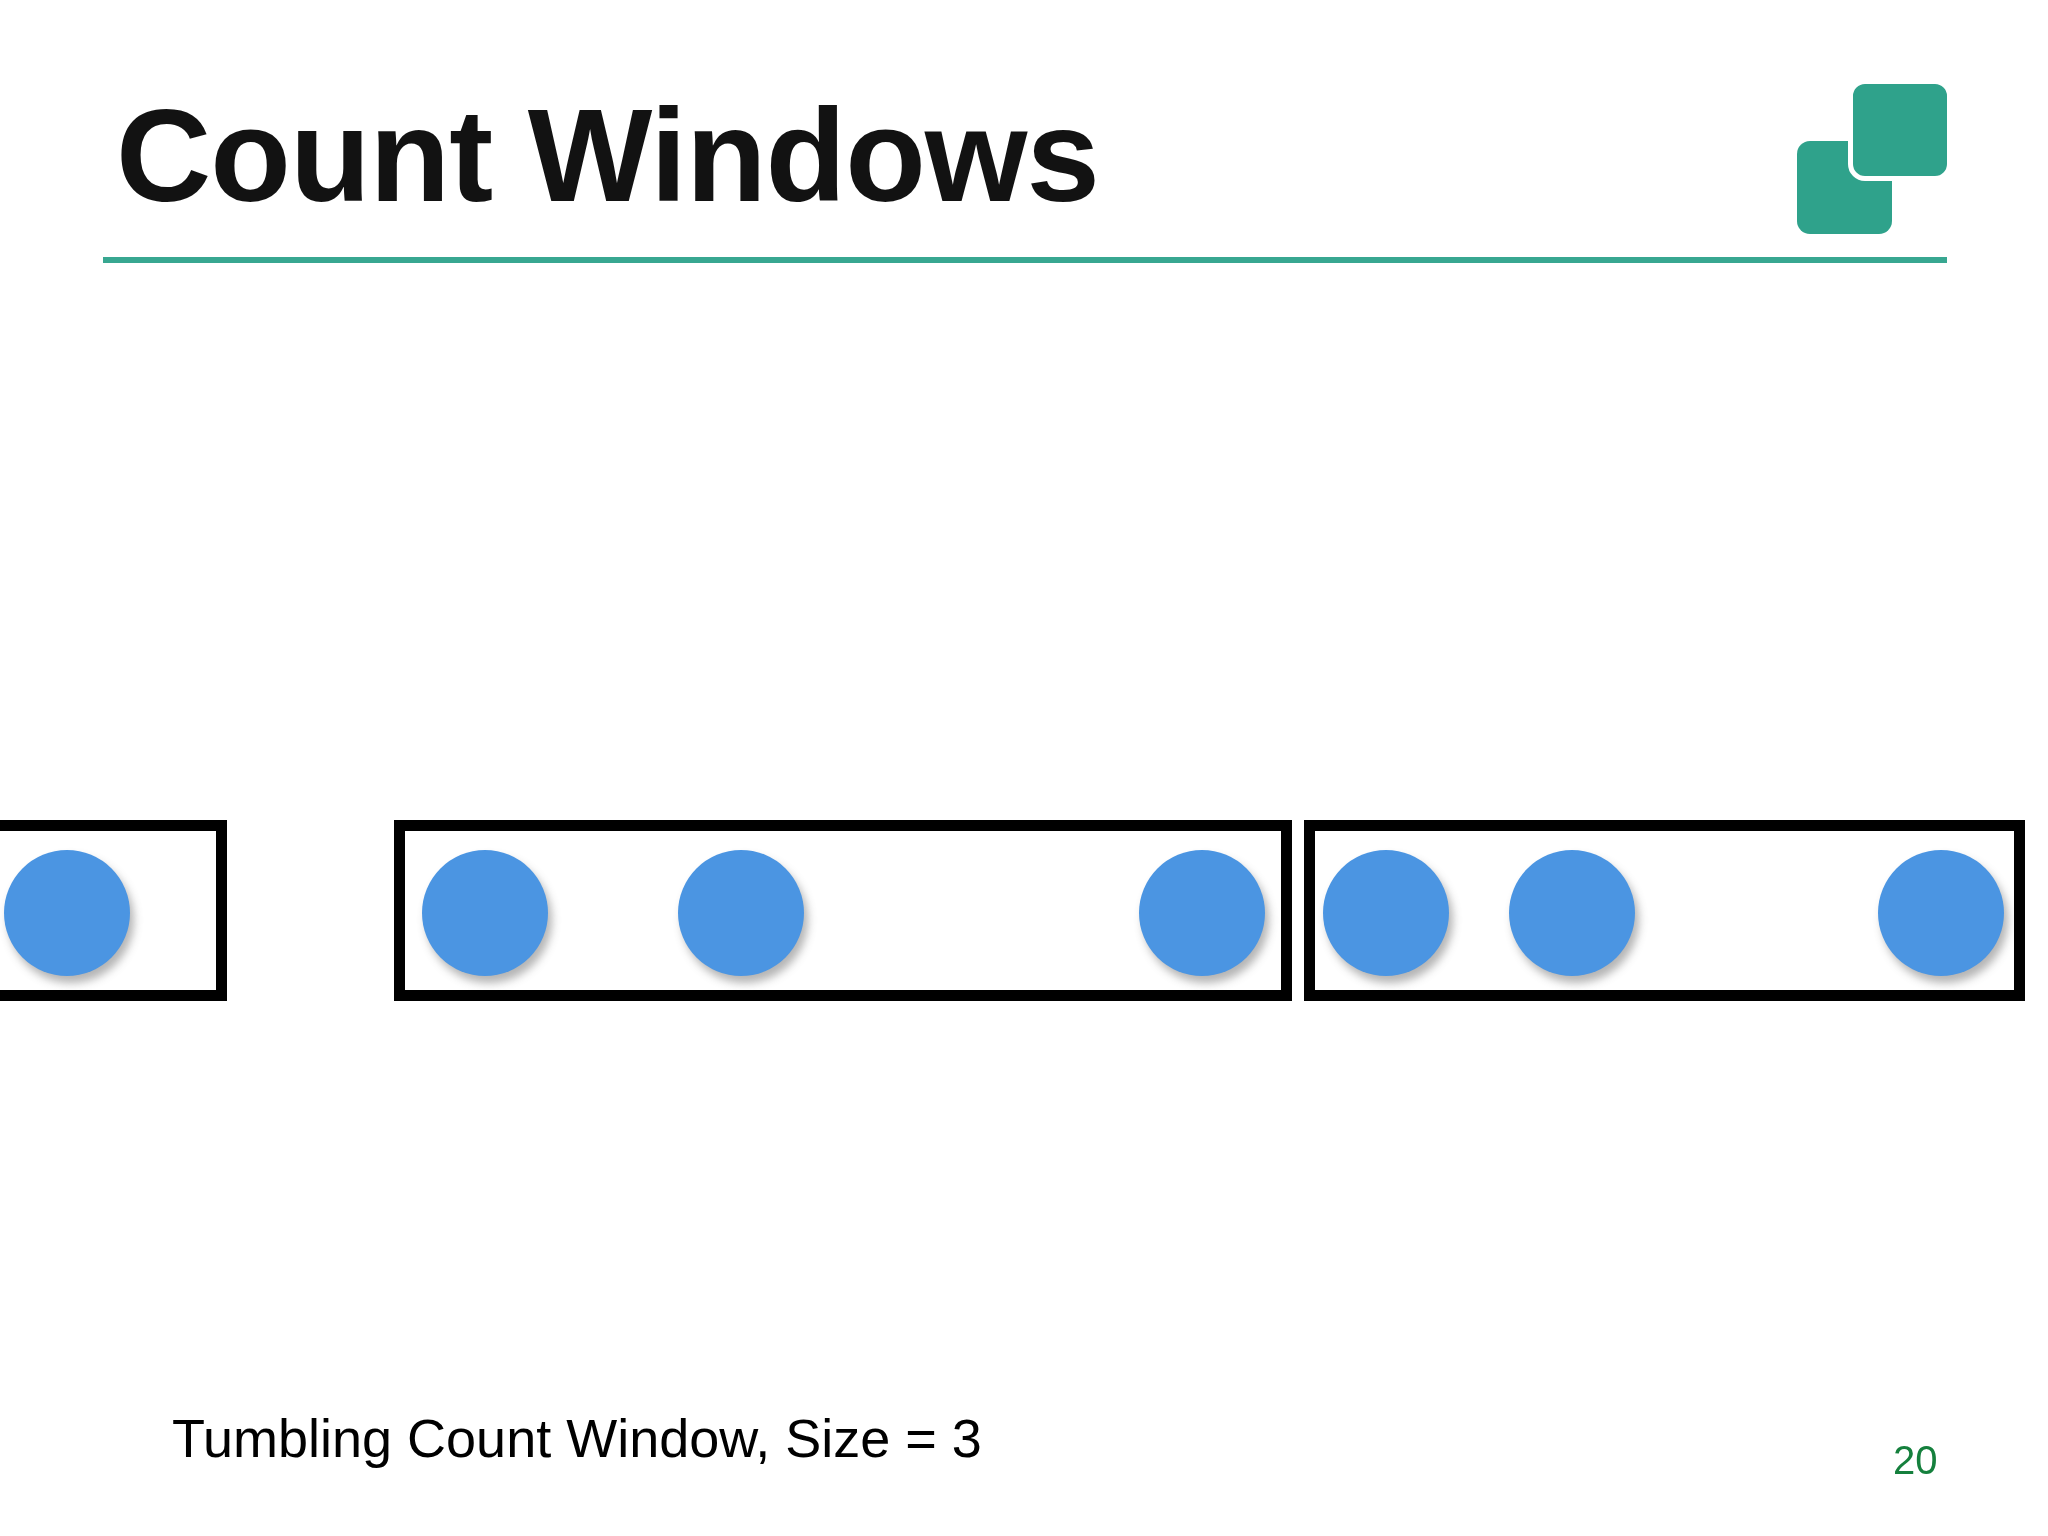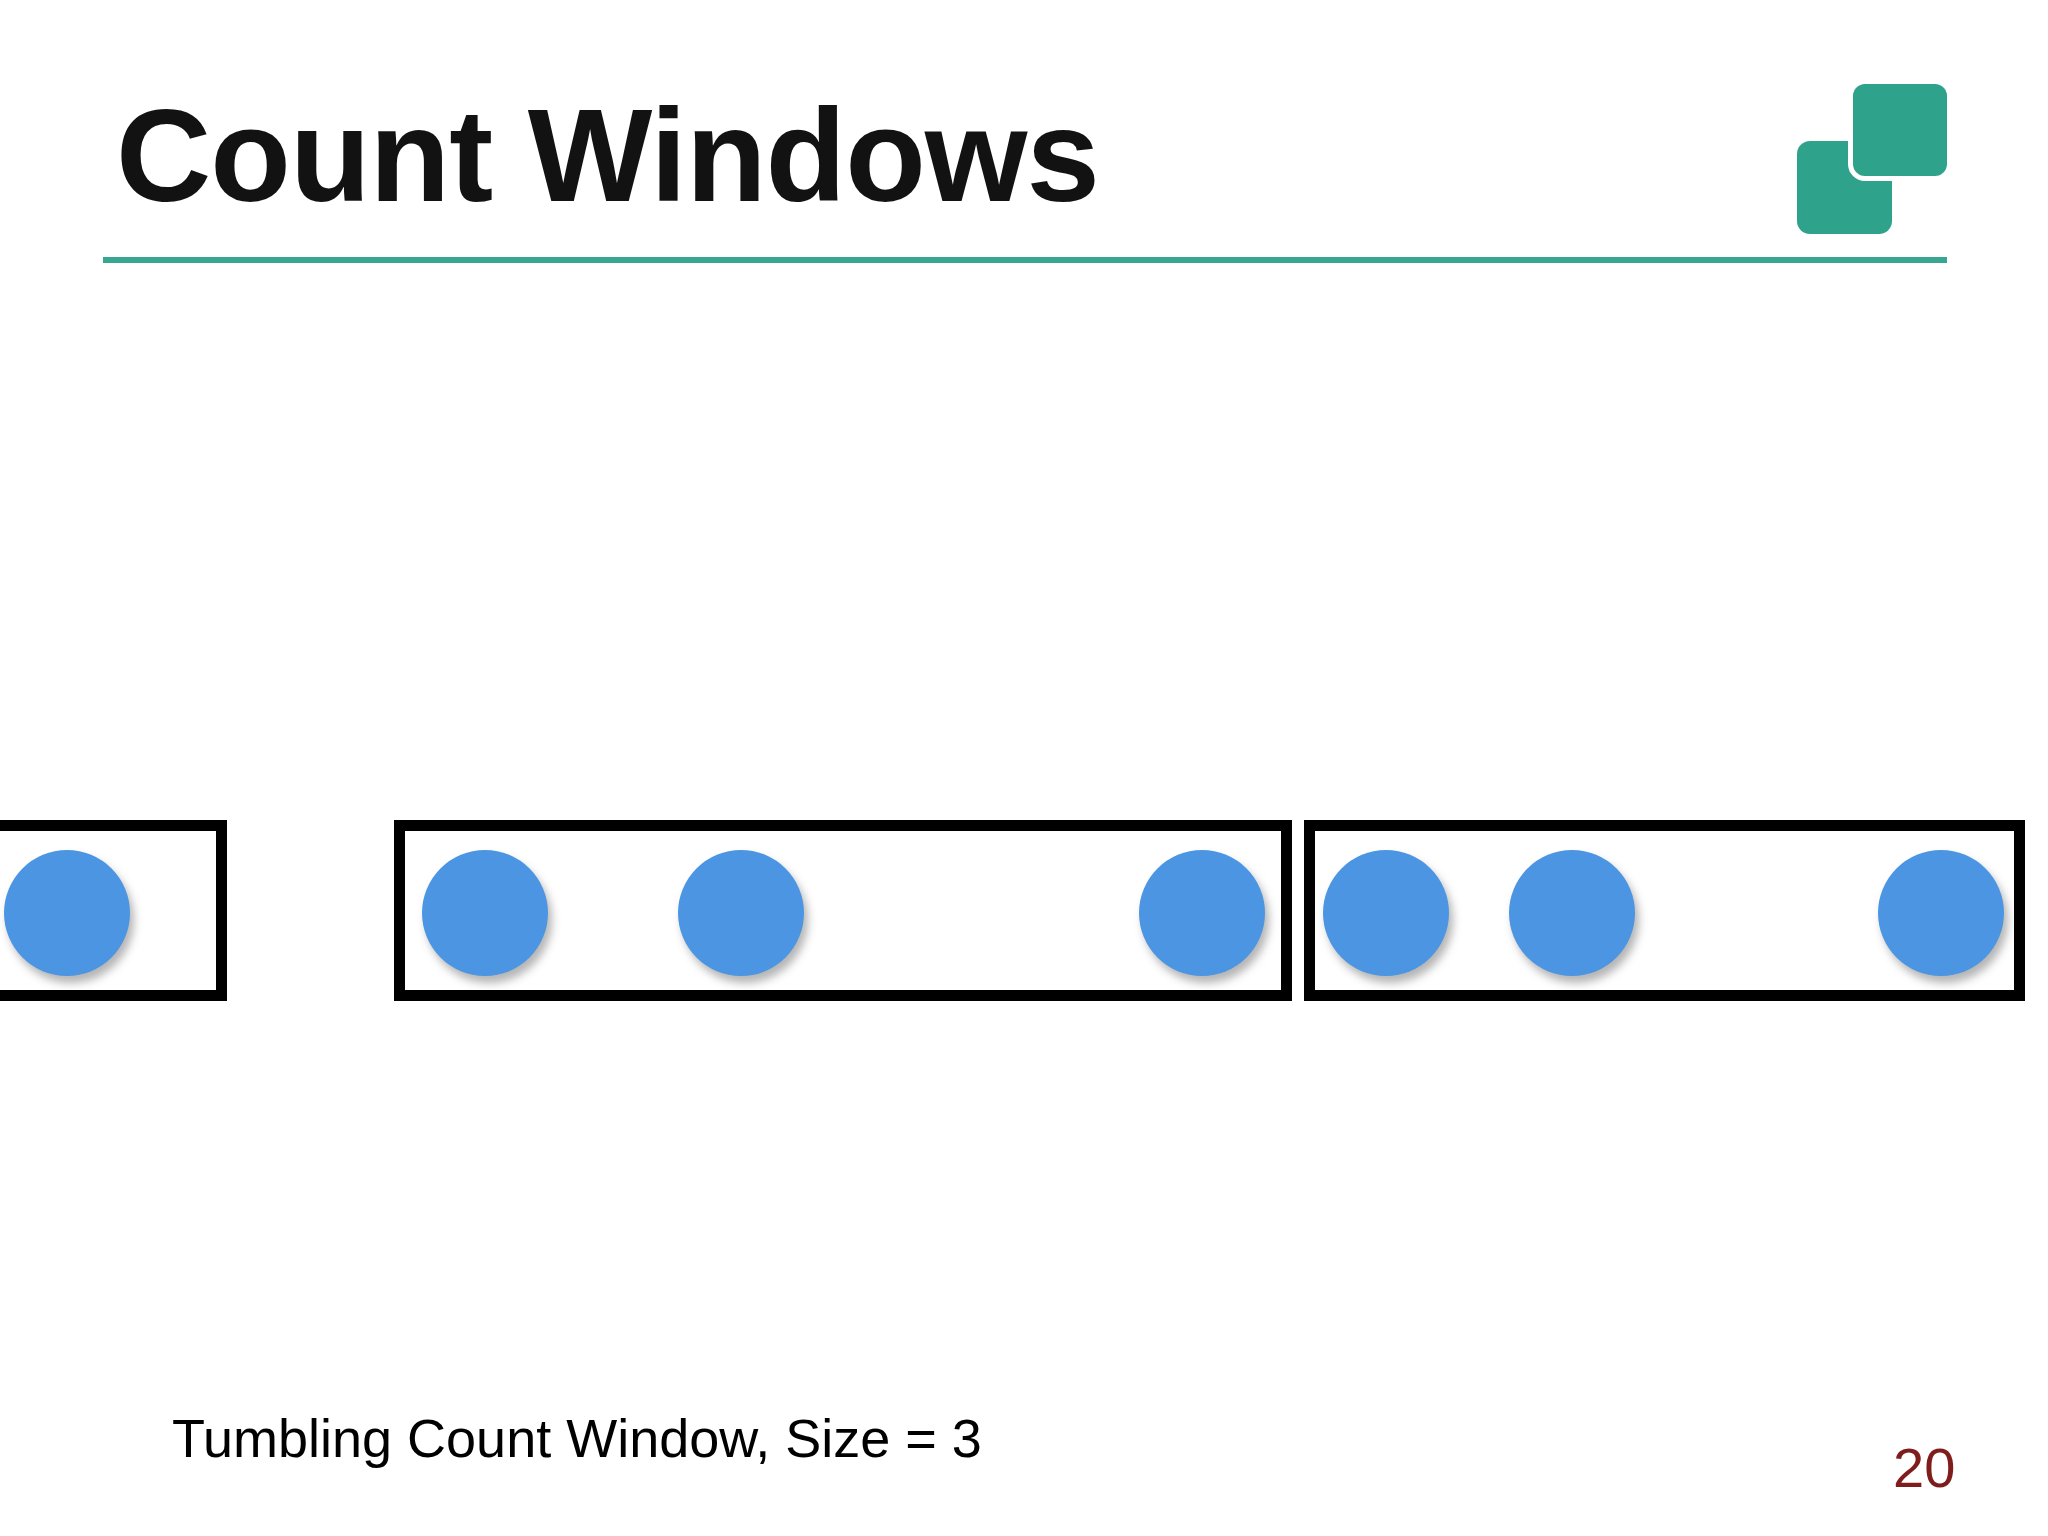--- a/index.html
+++ b/index.html
@@ -36,21 +36,21 @@
     position:absolute; top:850px; width:126px; height:126px;
     border-radius:50%; background:#4b95e2;
     box-shadow:4px 7px 8px rgba(90,90,90,0.45);
   }
   .caption {
     position:absolute; left:172px; top:1398px;
     font-size:54px; color:#000000; line-height:1; white-space:nowrap;margin-top:13px;
   }
   .page-number {
     position:absolute; left:1893px; top:1440px;
-    font-size:56px; color:#7f1d1d; line-height:1;
+    font-size:40px; color:#15803d; line-height:1;
   }
 </style>
 </head>
 <body>
 
 <div class="slide">
 
   <div class="title">Count Windows</div>
 
   <div class="title-rule"></div>

